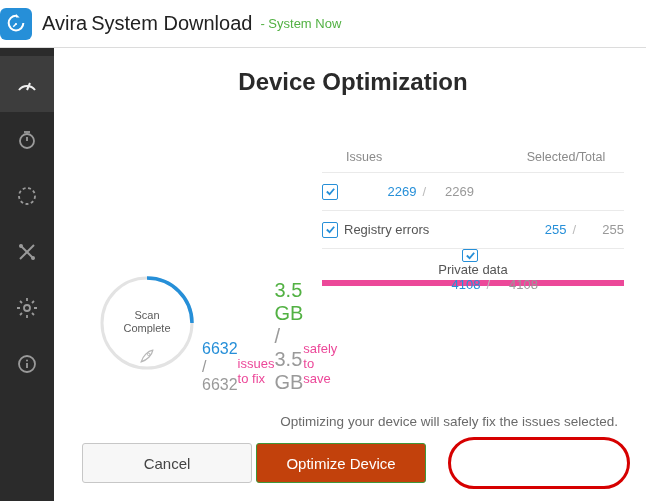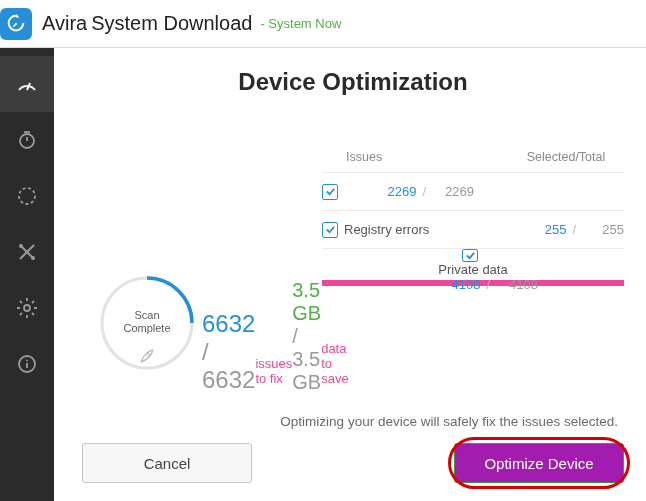--- a/index.html
+++ b/index.html
@@ -26,21 +26,21 @@
   .main { flex: 1; display: flex; flex-direction: column; padding: 20px 22px 18px 28px; position: relative; }
   .page-title { text-align: center; font-size: 24px; font-weight: 700; color: #2a2a2a; margin-bottom: 28px; }
 
   .content { display: flex; gap: 30px; flex: 1; }
 
   
   .scan-panel { width: 200px; display: flex; flex-direction: row; align-items: flex-end; margin-left: 10px; }
   .ring-wrap { position: relative; margin-top: 8px; margin-bottom: 12px; }
   .ring-text { position: absolute; top: 50%; left: 50%; transform: translate(-50%, -60%); text-align: center; font-size: 11px; color: #5a5a5a; line-height: 1.2; }
   .rocket { position: absolute; bottom: 12px; left: 50%; transform: translateX(-50%); }
-  .metric1 { font-size: 24px; color: #9a9a9a; }
+  .metric1 { font-size: 16px; color: #9a9a9a; }
   .metric1 .found { color: #268fd8; font-weight: 500; }
   .sublabel { font-size: 13px; color: #ec4899; margin-bottom: 8px; }
   .metric2 { font-size: 20px; color: #9a9a9a; }
   .metric2 .found { color: #52b143; font-weight: 500; }
 
   
   .issues { flex: 1; margin-top: 18px; }
   .issues-head { display: flex; font-size: 12.5px; color: #8a8a8a; padding: 8px 0; }
   .col-name { flex: 1; padding-left: 24px; }
   .col-totals { width: 112px; text-align: center; padding-right: 4px; }
@@ -50,23 +50,23 @@
   .chk svg { width: 11px; height: 11px; }
   .issue-name { flex: 1; }
   .issue-nums { width: 130px; display: flex; justify-content: flex-end; align-items: center; gap: 6px; font-size: 13px; }
   .sel { color: #268fd8; cursor: pointer; width: 42px; text-align: right; }
   .slash { color: #bbb; }
   .tot { color: #999; width: 42px; text-align: right; }
 
   
   .footer { margin-top: auto; }
   .note { text-align: right; font-size: 13.5px; color: #6a6a6a; margin: 20px 0 14px 0; padding-right: 6px; }
-  .buttons { display: flex; justify-content: space-between; gap: 4px; position: relative; }
+  .buttons { display: flex; justify-content: flex-start; gap: 4px; position: relative; }
   .btn { width: 170px; height: 40px; font-size: 15px; border: 1px solid #c7c7c7; background: #f7f7f7; color: #444; border-radius: 3px; cursor: pointer; }
-  .btn.primary { background: #a21caf; border-color: #3f973a; color: #fff; }
+  .btn.primary { background: #c2410c; border-color: #3f973a; color: #fff; }
   .highlight-ring { position: absolute; right: -6px; top: -6px; width: 182px; height: 52px; border: 3px solid #d60000; border-radius: 26px; pointer-events: none; }
 
   .watermark { position: absolute; right: 46px; bottom: 58px; font-size: 22px; font-style: italic; font-weight: 700; color: #4aa7e8; opacity: 0.55; pointer-events: none; font-family: Arial, sans-serif; letter-spacing: -0.5px; }
   .watermark .vn { color: #f08a3c; }
 </style>
 </head>
 <body>
 
 <div class="app">
   <div class="header">
@@ -147,21 +147,21 @@
                 </svg>
             </div>
           </div>
           <div class="metric1">
             <span class="found">6632</span> / <span>6632</span>
           </div>
           <div class="sublabel">issues to fix</div>
           <div class="metric2">
             <span class="found">3.5 GB</span> / <span>3.5 GB</span>
           </div>
-          <div class="sublabel">data to save</div>
+          <div class="sublabel">safely to save</div>
         </div>
 
         <div class="issues">
           <div class="issues-head">
             <div class="col-name">Issues</div>
             <div class="col-totals">Selected/Total</div>
           </div>
 
           <div class="issue-row">
             <span class="chk">

